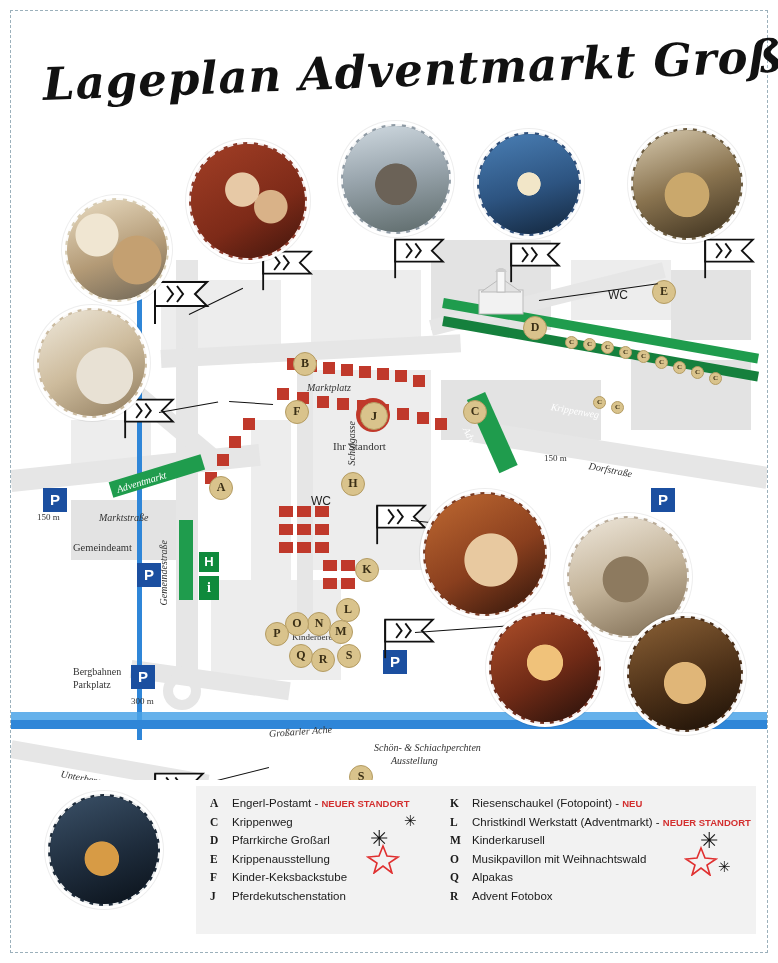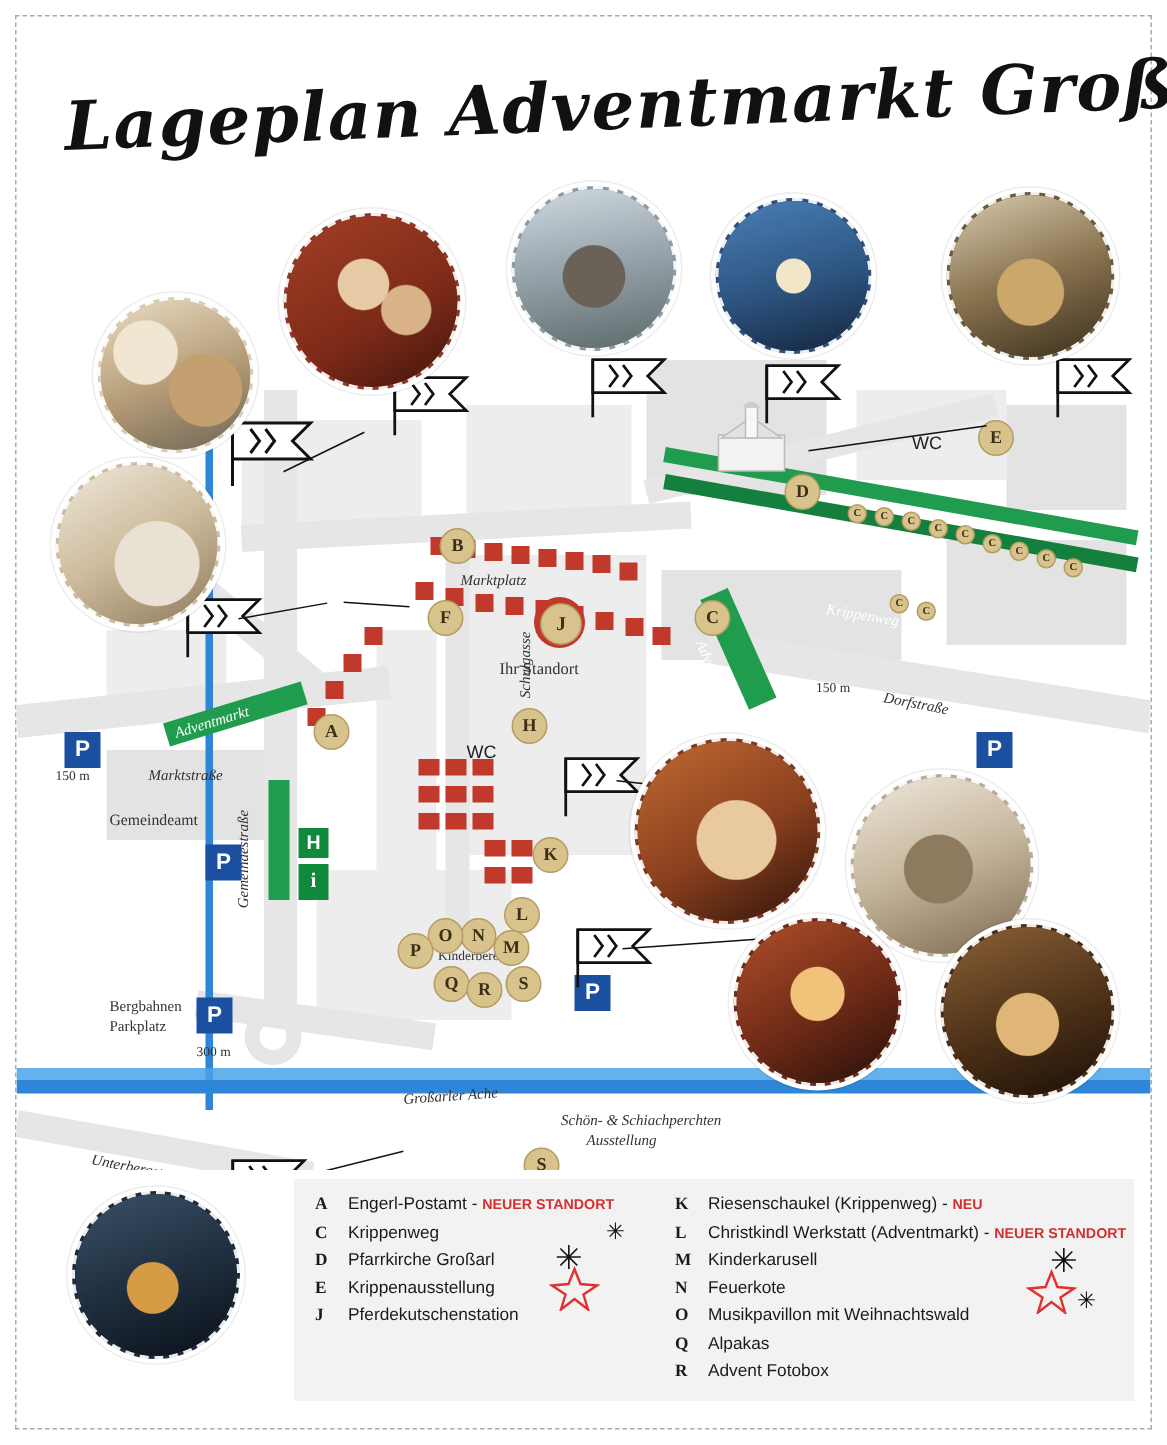--- a/index.html
+++ b/index.html
@@ -346,28 +346,28 @@
       radial-gradient(circle at 48% 58%, #d79b45 0 20%, rgba(0,0,0,0) 21%),
       linear-gradient(160deg,#3b5168 0%,#1e2c3c 55%,#0a1119 100%);"></div>
   </div>
 
   <div class="legend">
     <div class="legend-col" style="left:14px;width:250px;">
       <div class="legend-row"><span class="legend-key">A</span><span class="legend-txt">Engerl-Postamt - </span><span class="neu">NEUER STANDORT</span></div>
       <div class="legend-row"><span class="legend-key">C</span><span class="legend-txt">Krippenweg</span><span class="neu"></span></div>
       <div class="legend-row"><span class="legend-key">D</span><span class="legend-txt">Pfarrkirche Großarl</span><span class="neu"></span></div>
       <div class="legend-row"><span class="legend-key">E</span><span class="legend-txt">Krippenausstellung</span><span class="neu"></span></div>
+      <div class="legend-row"><span class="legend-key">F</span><span class="legend-txt">Kinder-Keksbackstube</span><span class="neu"></span></div>
       <div class="legend-row"><span class="legend-key">J</span><span class="legend-txt">Pferdekutschenstation</span><span class="neu"></span></div>
     </div>
 
     <div class="legend-col" style="left:254px;width:300px;">
-      <div class="legend-row"><span class="legend-key">K</span><span class="legend-txt">Riesenschaukel (Krippenweg) - </span><span class="neu">NEU</span></div>
+      <div class="legend-row"><span class="legend-key">K</span><span class="legend-txt">Riesenschaukel (Fotopoint) - </span><span class="neu">NEU</span></div>
       <div class="legend-row"><span class="legend-key">L</span><span class="legend-txt">Christkindl Werkstatt (Adventmarkt) - </span><span class="neu">NEUER STANDORT</span></div>
       <div class="legend-row"><span class="legend-key">M</span><span class="legend-txt">Kinderkarusell</span><span class="neu"></span></div>
-      <div class="legend-row"><span class="legend-key">N</span><span class="legend-txt">Feuerkote</span><span class="neu"></span></div>
       <div class="legend-row"><span class="legend-key">O</span><span class="legend-txt">Musikpavillon mit Weihnachtswald</span><span class="neu"></span></div>
       <div class="legend-row"><span class="legend-key">Q</span><span class="legend-txt">Alpakas</span><span class="neu"></span></div>
       <div class="legend-row"><span class="legend-key">R</span><span class="legend-txt">Advent Fotobox</span><span class="neu"></span></div>
     </div>
   </div>
 
   <div class="star" style="left:370px;top:826px;font-size:22px;">✳</div>
   <div class="star" style="left:404px;top:812px;font-size:15px;">✳</div>
   <svg style="position:absolute;left:366px;top:844px;" width="34" height="30" viewBox="0 0 34 30">
     <polygon points="17,2 21,12 32,13 23,19 26,29 17,22 8,29 11,19 2,13 13,12" fill="none" stroke="#e03030" stroke-width="1.6"></polygon>

